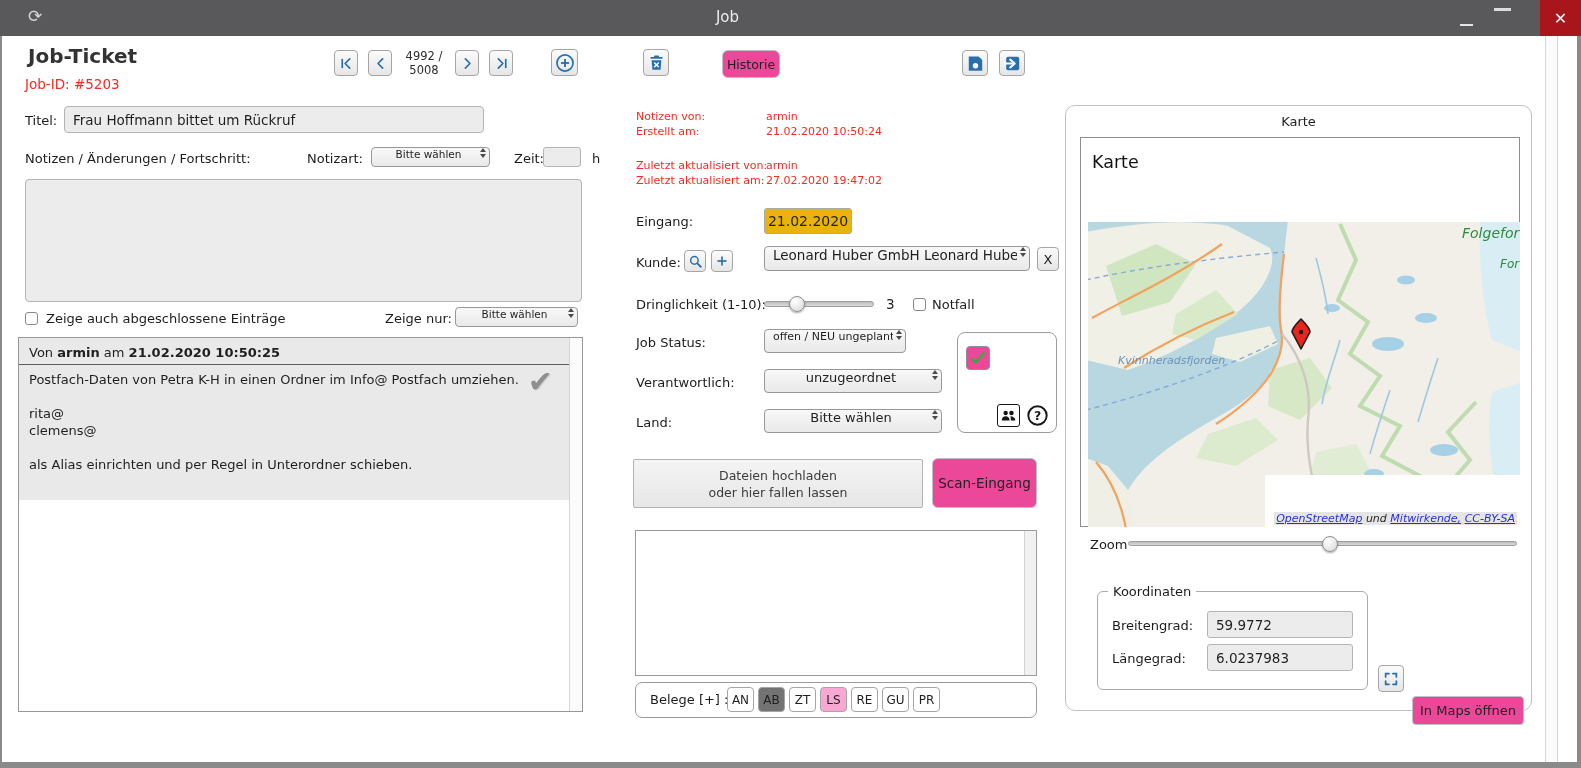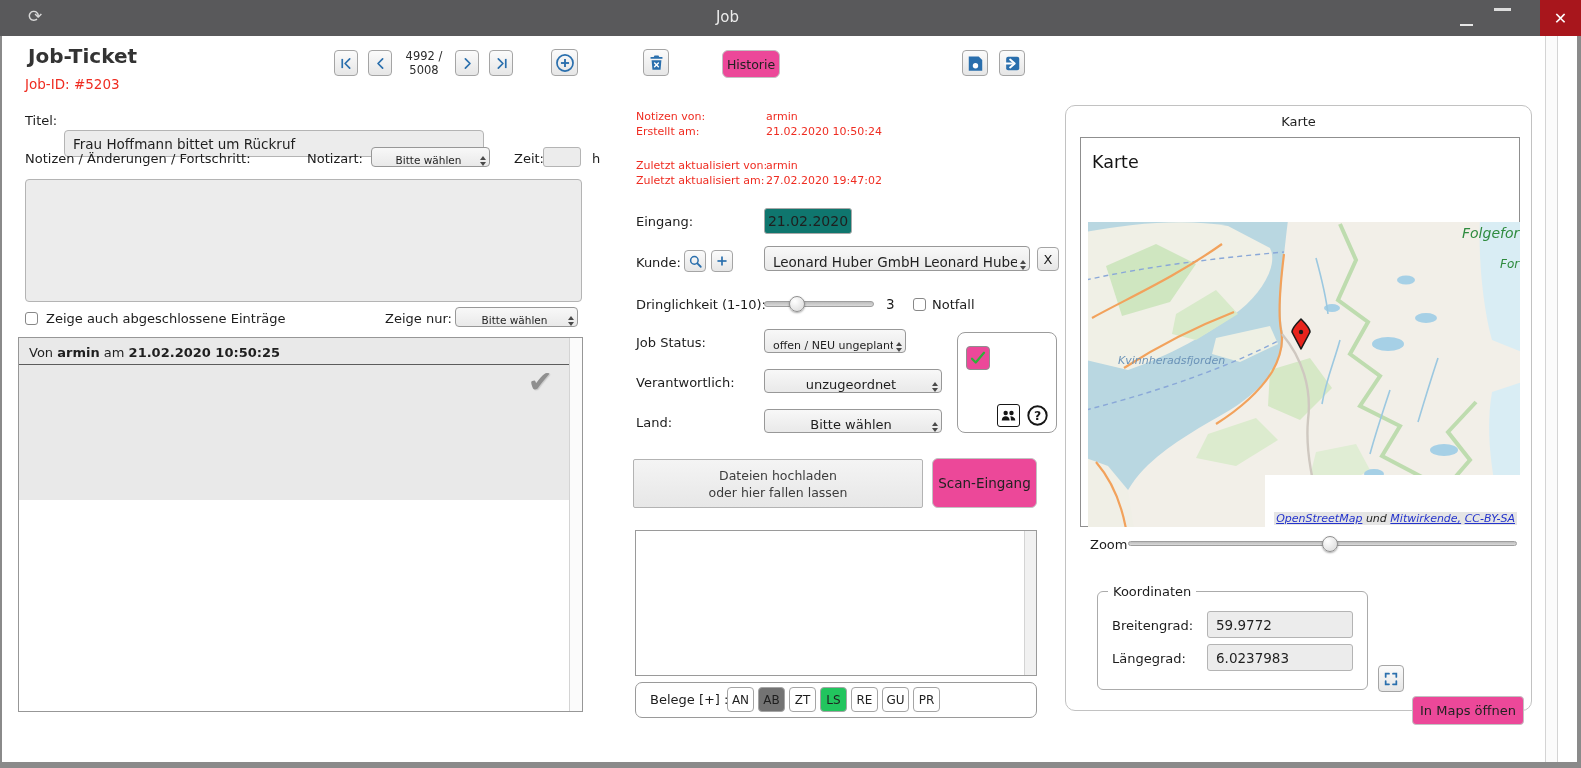--- a/index.html
+++ b/index.html
@@ -13,21 +13,21 @@
   .titlebar{left:0;top:0;width:1581px;height:36px;background:#59595b;display:flex;align-items:center}
   .win-title{color:#ececec;font-size:15px;text-align:center}
   .close-btn{background:#a8161c;display:flex;align-items:center;justify-content:center;color:#fff;font-size:16px}
   .content{left:2px;top:36px;width:1575px;height:726px;background:#fff}
   .vscroll{background:#fbfbfb;border-left:1px solid #d4d4d4;border-right:1px solid #d4d4d4}
   
   .btn{background:linear-gradient(#fbfbfb,#e6e6e6);border:1px solid #a5a5a5;border-radius:4px;
        display:flex;align-items:center;justify-content:center}
   .btn-white{background:#ec4899;border:1px solid #c2c2c2;border-radius:6px;display:flex;align-items:center;justify-content:center;color:#222}
   .sel{background:linear-gradient(#f8f8f8,#e9e9e9);border:1px solid #989898;border-radius:4px;
-       display:flex;align-items:flex-end;padding:0 3px 0 8px}
+       display:flex;align-items:flex-start;padding:0 3px 0 8px}
   .sel .txt{flex:1;text-align:center;white-space:nowrap;overflow:hidden}
   .spin{display:flex;flex-direction:column;gap:2px;margin-left:3px}
   .spin .up{width:0;height:0;border:3.5px solid transparent;border-top:0;border-bottom:4.5px solid #4a4a4a}
   .spin .dn{width:0;height:0;border:3.5px solid transparent;border-bottom:0;border-top:4.5px solid #4a4a4a}
   .inp{background:#ececec;border:1px solid #b4b4b4;border-radius:4px;font-family:inherit;color:#1f1f1f;padding:0 8px}
   .lbl{font-size:13px;color:#1c1c1c;white-space:nowrap}
   .red{color:#ef2c21}
   .meta{font-size:11px;color:#ef2c21;white-space:nowrap}
   .cb{width:13px;height:13px;background:#fff;border:1px solid #888;border-radius:3px}
   .track{background:linear-gradient(#bdbdbd,#dadada);border:1px solid #9e9e9e;border-radius:3px}
@@ -114,21 +114,21 @@
 </div>
 <div class="a btn" style="left:999px;top:50px;width:26px;height:26px">
   <svg width="19" height="19" viewBox="0 0 24 24">
       <rect x="4" y="3.5" width="16.5" height="17" rx="2.5" fill="#2a6fad"></rect>
       <line x1="1.5" y1="12" x2="12.5" y2="12" stroke="#fff" stroke-width="2.5"></line>
       <path d="M9,7 l5.8,5 -5.8,5" fill="none" stroke="#fff" stroke-width="2.5" stroke-linecap="round" stroke-linejoin="round"></path>
     </svg>
 </div>
 
 <div class="a lbl" style="left:25px;top:113px">Titel:</div>
-<input class="a inp" style="left: 64px; top: 106px; width: 420px; height: 27px; font-size: 13.5px; margin-top: 24px;" value="Frau Hoffmann bittet um Rückruf">
+<input class="a inp" style="left: 64px; top: 106px; width: 420px; height: 27px; font-size: 13.5px;" value="Frau Hoffmann bittet um Rückruf">
 
 <div class="a lbl" style="left:25px;top:151px">Notizen / Änderungen / Fortschritt:</div>
 <div class="a lbl" style="left:307px;top:151px">Notizart:</div>
 <div class="a sel" style="left:371px;top:147px;width:119px;height:20px;font-size:10.5px">
   <span class="txt">Bitte wählen</span>
   <span class="spin">
       <span class="up"></span>
       <span class="dn"></span>
     </span>
 </div>
@@ -150,36 +150,44 @@
 </div>
 
 <div class="a list" style="left:18px;top:337px;width:565px;height:375px">
   <div class="a entry" style="left:0;top:0;width:550px;height:162px">
     <div class="entry-head">
       <span>Von</span>
       <b>armin</b>
       <span>am</span>
       <b>21.02.2020 10:50:25</b>
     </div>
+    <div class="entry-body">
+      <div>Postfach-Daten von Petra K-H in einen Ordner im Info@ Postfach umziehen.</div>
+      <div style="height:17px"></div>
+      <div>rita@</div>
+      <div>clemens@</div>
+      <div style="height:17px"></div>
+      <div>als Alias einrichten und per Regel in Unterordner schieben.</div>
+    </div>
     <div class="a" style="right:16px;top:26px;font-size:30px;color:#8f8f8f;text-shadow:1px 1px 1px #c9c9c9">✔</div>
   </div>
   <div class="a vscroll" style="right:0;top:0;width:13px;height:373px;border-right:none"></div>
 </div>
 
 <div class="a meta" style="left:636px;top:110px">Notizen von:</div>
 <div class="a meta" style="left:766px;top:110px">armin</div>
 <div class="a meta" style="left:636px;top:125px">Erstellt am:</div>
 <div class="a meta" style="left:766px;top:125px">21.02.2020 10:50:24</div>
 <div class="a meta" style="left:636px;top:159px">Zuletzt aktualisiert von:</div>
 <div class="a meta" style="left:766px;top:159px">armin</div>
 <div class="a meta" style="left:636px;top:174px">Zuletzt aktualisiert am:</div>
 <div class="a meta" style="left:766px;top:174px">27.02.2020 19:47:02</div>
 
 <div class="a lbl" style="left:636px;top:214px">Eingang:</div>
-<div class="a" style="left:764px;top:208px;width:88px;height:26px;background:#0f766e;border:1px solid #a8a8a8;border-radius:3px;display:flex;align-items:center;justify-content:center;font-size:14px">
+<div class="a" style="left:764px;top:208px;width:88px;height:26px;background:#eab308;border:1px solid #a8a8a8;border-radius:3px;display:flex;align-items:center;justify-content:center;font-size:14px">
   <span>21.02.2020</span>
 </div>
 
 <div class="a lbl" style="left:636px;top:255px">Kunde:</div>
 <div class="a btn" style="left:684px;top:250px;width:22px;height:22px">
   <svg width="15" height="15" viewBox="0 0 20 20">
       <circle cx="8.5" cy="8.5" r="5" fill="none" stroke="#2a6fad" stroke-width="2"></circle>
       <line x1="12.5" y1="12.5" x2="17" y2="17" stroke="#2a6fad" stroke-width="2.4" stroke-linecap="round"></line>
     </svg>
 </div>
@@ -269,21 +277,21 @@
 <div class="a lbl" style="left:650px;top:692px">Belege [+] :</div>
 <div class="a btn" style="left:727px;top:687px;width:27px;height:25px;font-size:12px;background:#fff">
     <span>AN</span>
   </div>
 <div class="a btn" style="left:758px;top:687px;width:27px;height:25px;font-size:12px;background:#737373">
     <span>AB</span>
   </div>
 <div class="a btn" style="left:789px;top:687px;width:27px;height:25px;font-size:12px;background:#fff">
     <span>ZT</span>
   </div>
-<div class="a btn" style="left:820px;top:687px;width:27px;height:25px;font-size:12px;background:#22c55e">
+<div class="a btn" style="left:820px;top:687px;width:27px;height:25px;font-size:12px;background:#f9a8d4">
     <span>LS</span>
   </div>
 <div class="a btn" style="left:851px;top:687px;width:27px;height:25px;font-size:12px;background:#fff">
     <span>RE</span>
   </div>
 <div class="a btn" style="left:882px;top:687px;width:27px;height:25px;font-size:12px;background:#fff">
     <span>GU</span>
   </div>
 <div class="a btn" style="left:913px;top:687px;width:27px;height:25px;font-size:12px;background:#fff">
     <span>PR</span>

